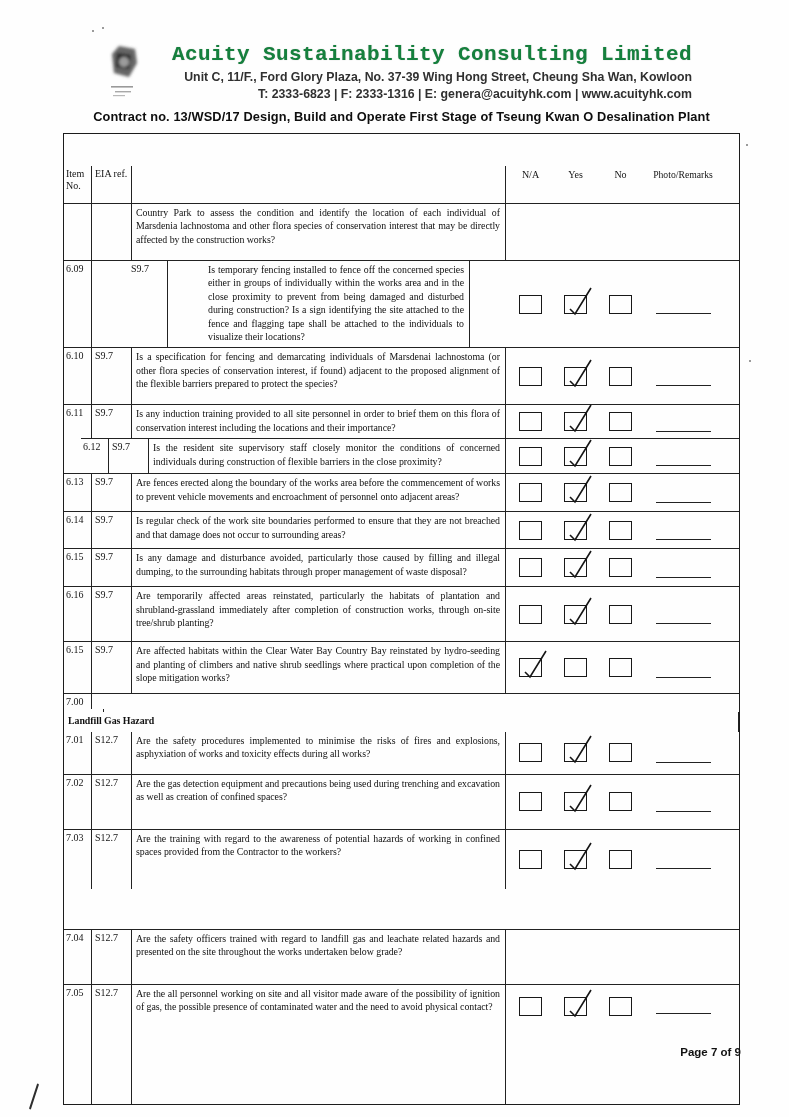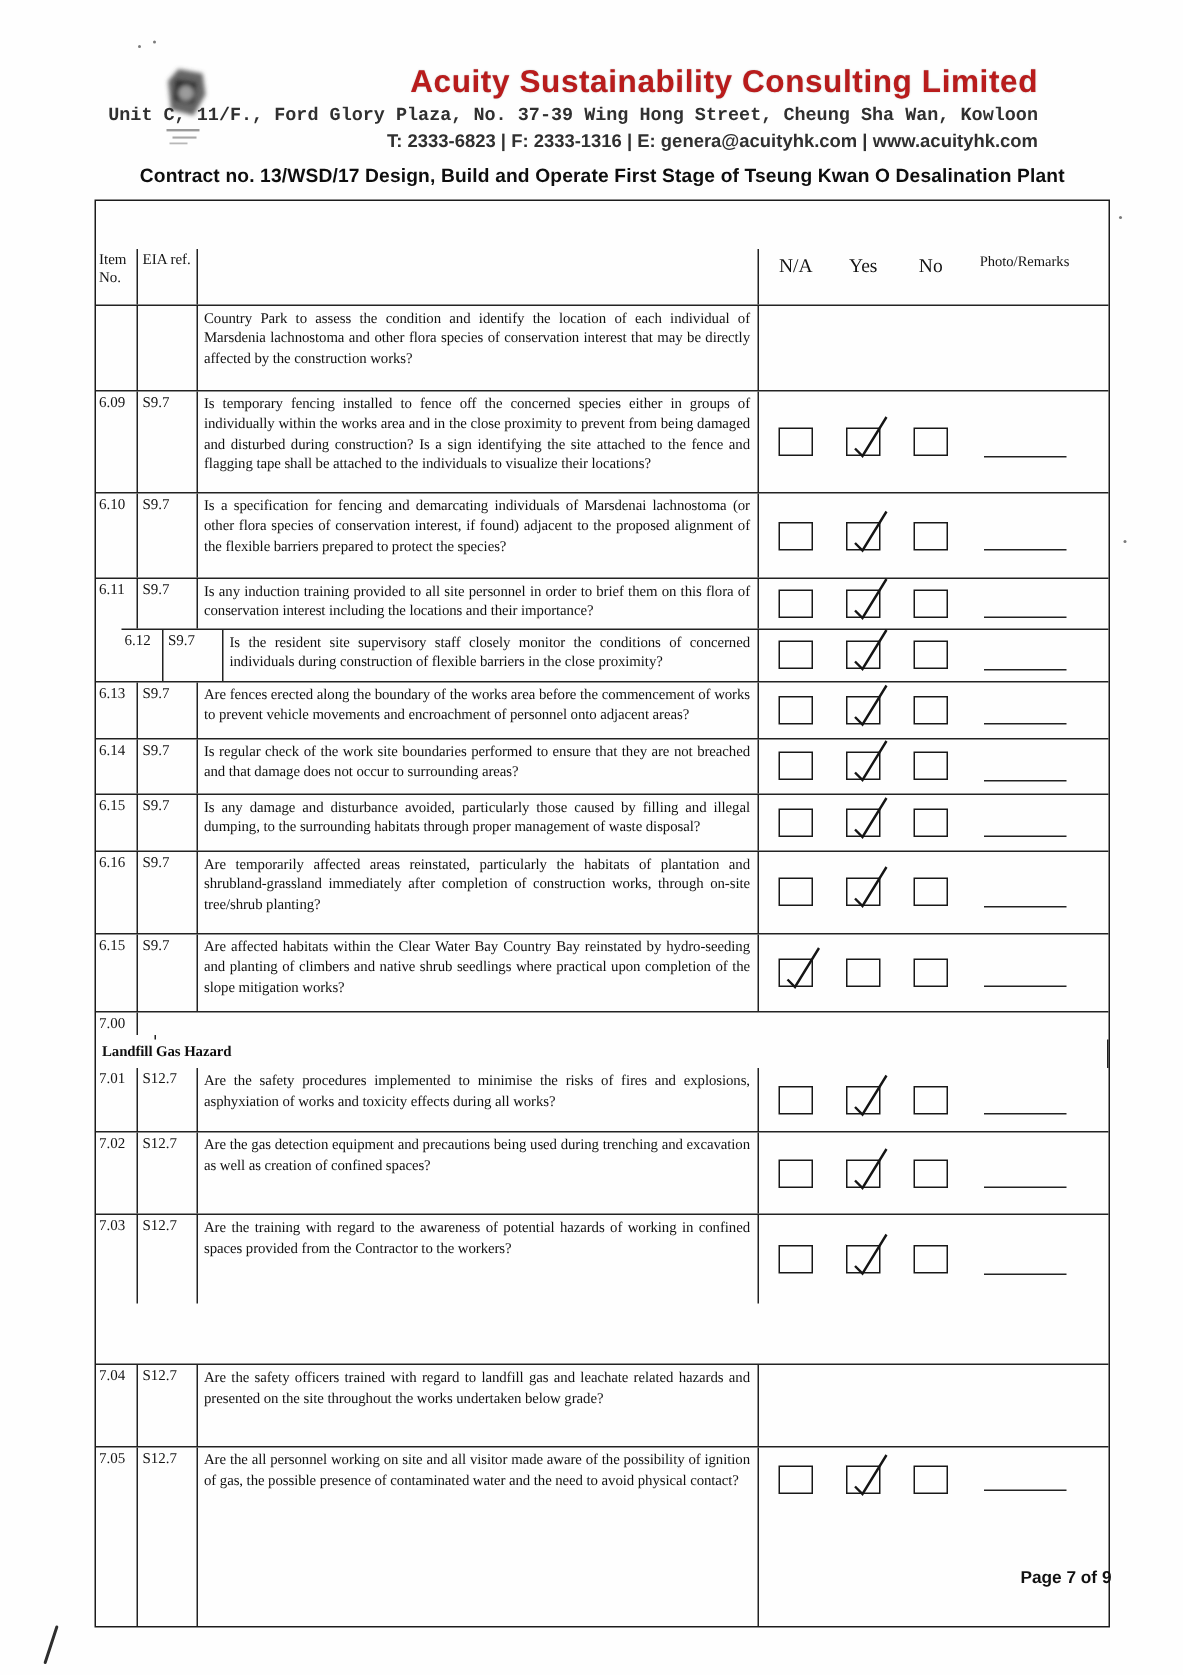--- a/index.html
+++ b/index.html
@@ -6,26 +6,26 @@
   body {
     width:789px; height:1117px; position:relative; background:#ffffff;
     font-family:"Liberation Serif", serif; color:#141414; overflow:hidden;
   }
   .page { position:absolute; inset:0; background:#fefefe; }
 
   
   .logo { position:absolute; left:104px; top:42px; }
   .header-text { position:absolute; right:97px; top:44px; text-align:right; }
   .company-name {
-    font-family:Liberation Sans, sans-serif; font-weight:bold; font-size:21px;
-    color:#b91c1c; letter-spacing:.4px; line-height:22px;
+    font-family:Liberation Mono, monospace; font-weight:bold; font-size:21px;
+    color:#15803d; letter-spacing:.4px; line-height:22px;
     text-shadow:0 0 1px rgba(120,120,120,.55);
   }
   .company-address {
-    margin-top:4px; font-family:Liberation Mono, monospace;
+    margin-top:4px; font-family:Liberation Sans, sans-serif;
     font-size:12.3px; font-weight:600; color:#303030; line-height:14px;
   }
   .company-contact {
     margin-top:3px; font-family:"Liberation Sans", sans-serif;
     font-size:12.3px; font-weight:600; color:#303030; line-height:14px;
   }
 
   .doc-title {
     position:absolute; left:63px; top:109px; width:677px; text-align:center;
     font-family:"Liberation Sans", sans-serif; font-weight:bold; font-size:12.8px;
@@ -50,21 +50,21 @@
             text-align:justify; letter-spacing:-0.05px; color:#101010; }
   .c-q.bold { font-weight:bold; text-align:left; }
   .c-checks { width:233px; box-sizing:border-box; display:flex; align-items:center;
               padding-left:13px; }
   .trow.align-top .c-checks { align-items:flex-start; padding-top:12px; }
 
   .hd-item { display:flex; flex-direction:column; }
   .hd-checks { width:233px; box-sizing:border-box; display:flex; align-items:flex-start;
                padding-left:13px; padding-top:3px; }
   .hl { width:23px; margin-right:22px; display:flex; justify-content:center;
-        font-size:13px; white-space:nowrap; }
+        font-size:10px; white-space:nowrap; }
   .hl-remarks { width:58px; margin-right:0; font-size:9.7px; }
 
   .cb-slot { width:23px; margin-right:22px; display:flex; justify-content:center; }
   .cb { position:relative; width:23px; height:19px; box-sizing:border-box;
         border:1.4px solid #181818; background:transparent; }
   .tick { position:absolute; left:-4px; top:-13px; width:34px; height:34px;
           overflow:visible; }
   .tick polyline { fill:none; stroke:#151515; stroke-width:1.6; }
   .remark-line { width:55px; height:13px; margin-left:2px;
                  border-bottom:1.2px solid #222; transform:translateY(3px); }
@@ -128,21 +128,21 @@
         <span class="hl hl-remarks">Photo/Remarks</span>
       </div>
     </div>
     <div id="rows">
         <div class="trow" style="min-height: 57px;">
           <div class="c-item"></div>
           <div class="c-eia"></div>
           <div class="c-q">Country Park to assess the condition and identify the location of each individual of Marsdenia lachnostoma and other flora species of conservation interest that may be directly affected by the construction works?</div>
           <div class="c-checks"></div>
         </div>
-        <div class="trow" style="min-height: 68px;">
+        <div class="trow" style="min-height: 68px; gap: 36px;">
           <div class="c-item">6.09</div>
           <div class="c-eia">S9.7</div>
           <div class="c-q">Is temporary fencing installed to fence off the concerned species either in groups of individually within the works area and in the close proximity to prevent from being damaged and disturbed during construction? Is a sign identifying the site attached to the fence and flagging tape shall be attached to the individuals to visualize their locations?</div>
           <div class="c-checks">
             <span class="cb-slot">
               <span class="cb"></span>
             </span>
             <span class="cb-slot">
               <span class="cb">
                 <svg class="tick" viewBox="0 0 34 34">

